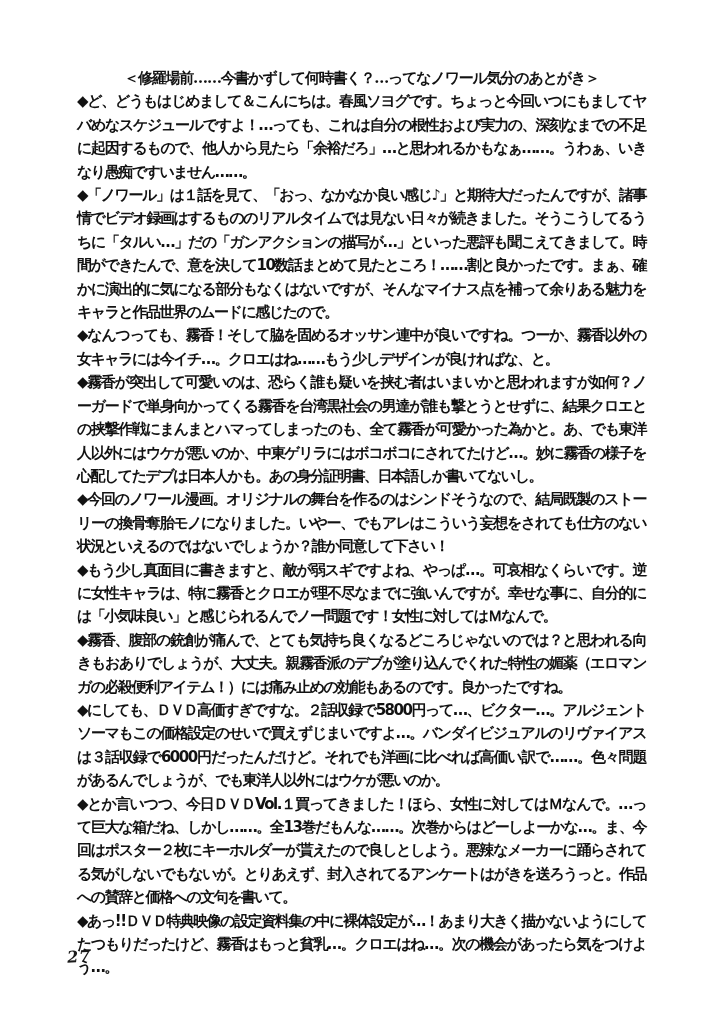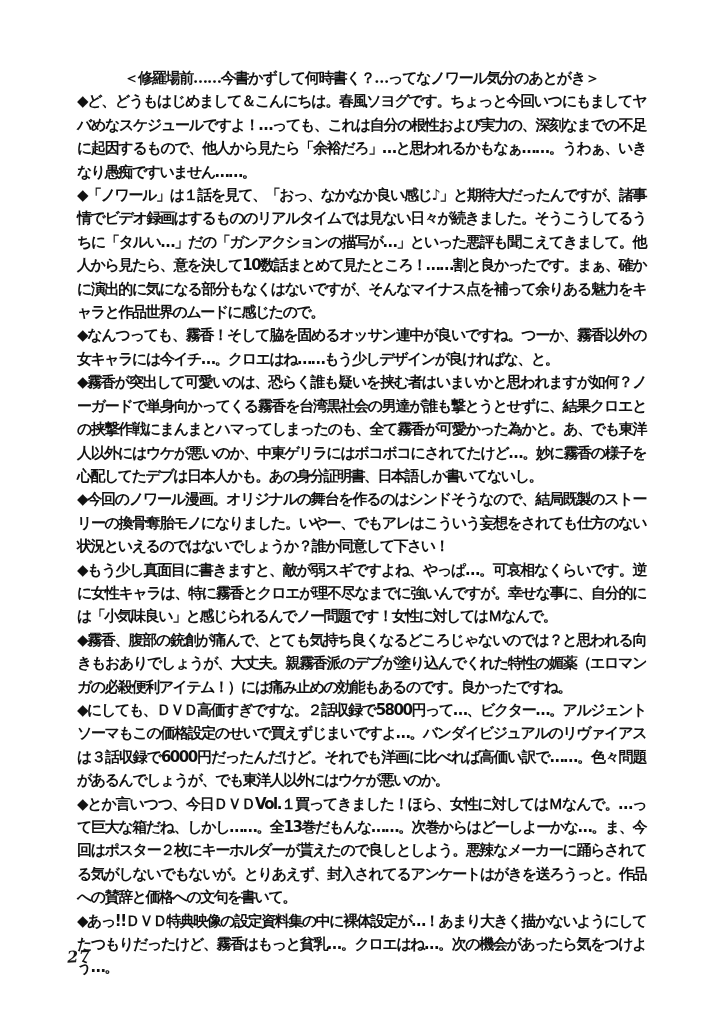--- a/index.html
+++ b/index.html
@@ -56,21 +56,21 @@
   }
 </style>
 </head>
 <body>
 
 <div class="scan-page">
   <div class="text-block">
     <div class="title">＜修羅場前……今書かずして何時書く？…ってなノワール気分のあとがき＞</div>
     <div>
         <p class="para">◆ど、どうもはじめまして＆こんにちは。春風ソヨグです。ちょっと今回いつにもましてヤバめなスケジュールですよ！…っても、これは自分の根性および実力の、深刻なまでの不足に起因するもので、他人から見たら「余裕だろ」…と思われるかもなぁ……。うわぁ、いきなり愚痴ですいません……。</p>
-        <p class="para">◆「ノワール」は１話を見て、「おっ、なかなか良い感じ♪」と期待大だったんですが、諸事情でビデオ録画はするもののリアルタイムでは見ない日々が続きました。そうこうしてるうちに「タルい…」だの「ガンアクションの描写が…」といった悪評も聞こえてきまして。他人から見たら、意を決して10数話まとめて見たところ！……割と良かったです。まぁ、確かに演出的に気になる部分もなくはないですが、そんなマイナス点を補って余りある魅力をキャラと作品世界のムードに感じたので。</p>
+        <p class="para">◆「ノワール」は１話を見て、「おっ、なかなか良い感じ♪」と期待大だったんですが、諸事情でビデオ録画はするもののリアルタイムでは見ない日々が続きました。そうこうしてるうちに「タルい…」だの「ガンアクションの描写が…」といった悪評も聞こえてきまして。時間ができたんで、意を決して10数話まとめて見たところ！……割と良かったです。まぁ、確かに演出的に気になる部分もなくはないですが、そんなマイナス点を補って余りある魅力をキャラと作品世界のムードに感じたので。</p>
         <p class="para">◆なんつっても、霧香！そして脇を固めるオッサン連中が良いですね。つーか、霧香以外の女キャラには今イチ…。クロエはね……もう少しデザインが良ければな、と。</p>
         <p class="para">◆霧香が突出して可愛いのは、恐らく誰も疑いを挟む者はいまいかと思われますが如何？ノーガードで単身向かってくる霧香を台湾黒社会の男達が誰も撃とうとせずに、結果クロエとの挟撃作戦にまんまとハマってしまったのも、全て霧香が可愛かった為かと。あ、でも東洋人以外にはウケが悪いのか、中東ゲリラにはボコボコにされてたけど…。妙に霧香の様子を心配してたデブは日本人かも。あの身分証明書、日本語しか書いてないし。</p>
         <p class="para">◆今回のノワール漫画。オリジナルの舞台を作るのはシンドそうなので、結局既製のストーリーの換骨奪胎モノになりました。いやー、でもアレはこういう妄想をされても仕方のない状況といえるのではないでしょうか？誰か同意して下さい！</p>
         <p class="para">◆もう少し真面目に書きますと、敵が弱スギですよね、やっぱ…。可哀相なくらいです。逆に女性キャラは、特に霧香とクロエが理不尽なまでに強いんですが。幸せな事に、自分的には「小気味良い」と感じられるんでノー問題です！女性に対してはＭなんで。</p>
         <p class="para">◆霧香、腹部の銃創が痛んで、とても気持ち良くなるどころじゃないのでは？と思われる向きもおありでしょうが、大丈夫。親霧香派のデブが塗り込んでくれた特性の媚薬（エロマンガの必殺便利アイテム！）には痛み止めの効能もあるのです。良かったですね。</p>
         <p class="para">◆にしても、ＤＶＤ高価すぎですな。２話収録で5800円って…、ビクター…。アルジェントソーマもこの価格設定のせいで買えずじまいですよ…。バンダイビジュアルのリヴァイアスは３話収録で6000円だったんだけど。それでも洋画に比べれば高価い訳で……。色々問題があるんでしょうが、でも東洋人以外にはウケが悪いのか。</p>
         <p class="para">◆とか言いつつ、今日ＤＶＤVol.１買ってきました！ほら、女性に対してはＭなんで。…って巨大な箱だね、しかし……。全13巻だもんな……。次巻からはどーしよーかな…。ま、今回はポスター２枚にキーホルダーが貰えたので良しとしよう。悪辣なメーカーに踊らされてる気がしないでもないが。とりあえず、封入されてるアンケートはがきを送ろうっと。作品への賛辞と価格への文句を書いて。</p>
         <p class="para">◆あっ!!ＤＶＤ特典映像の設定資料集の中に裸体設定が…！あまり大きく描かないようにしてたつもりだったけど、霧香はもっと貧乳…。クロエはね…。次の機会があったら気をつけよう…。</p>
       </div>
   </div>

